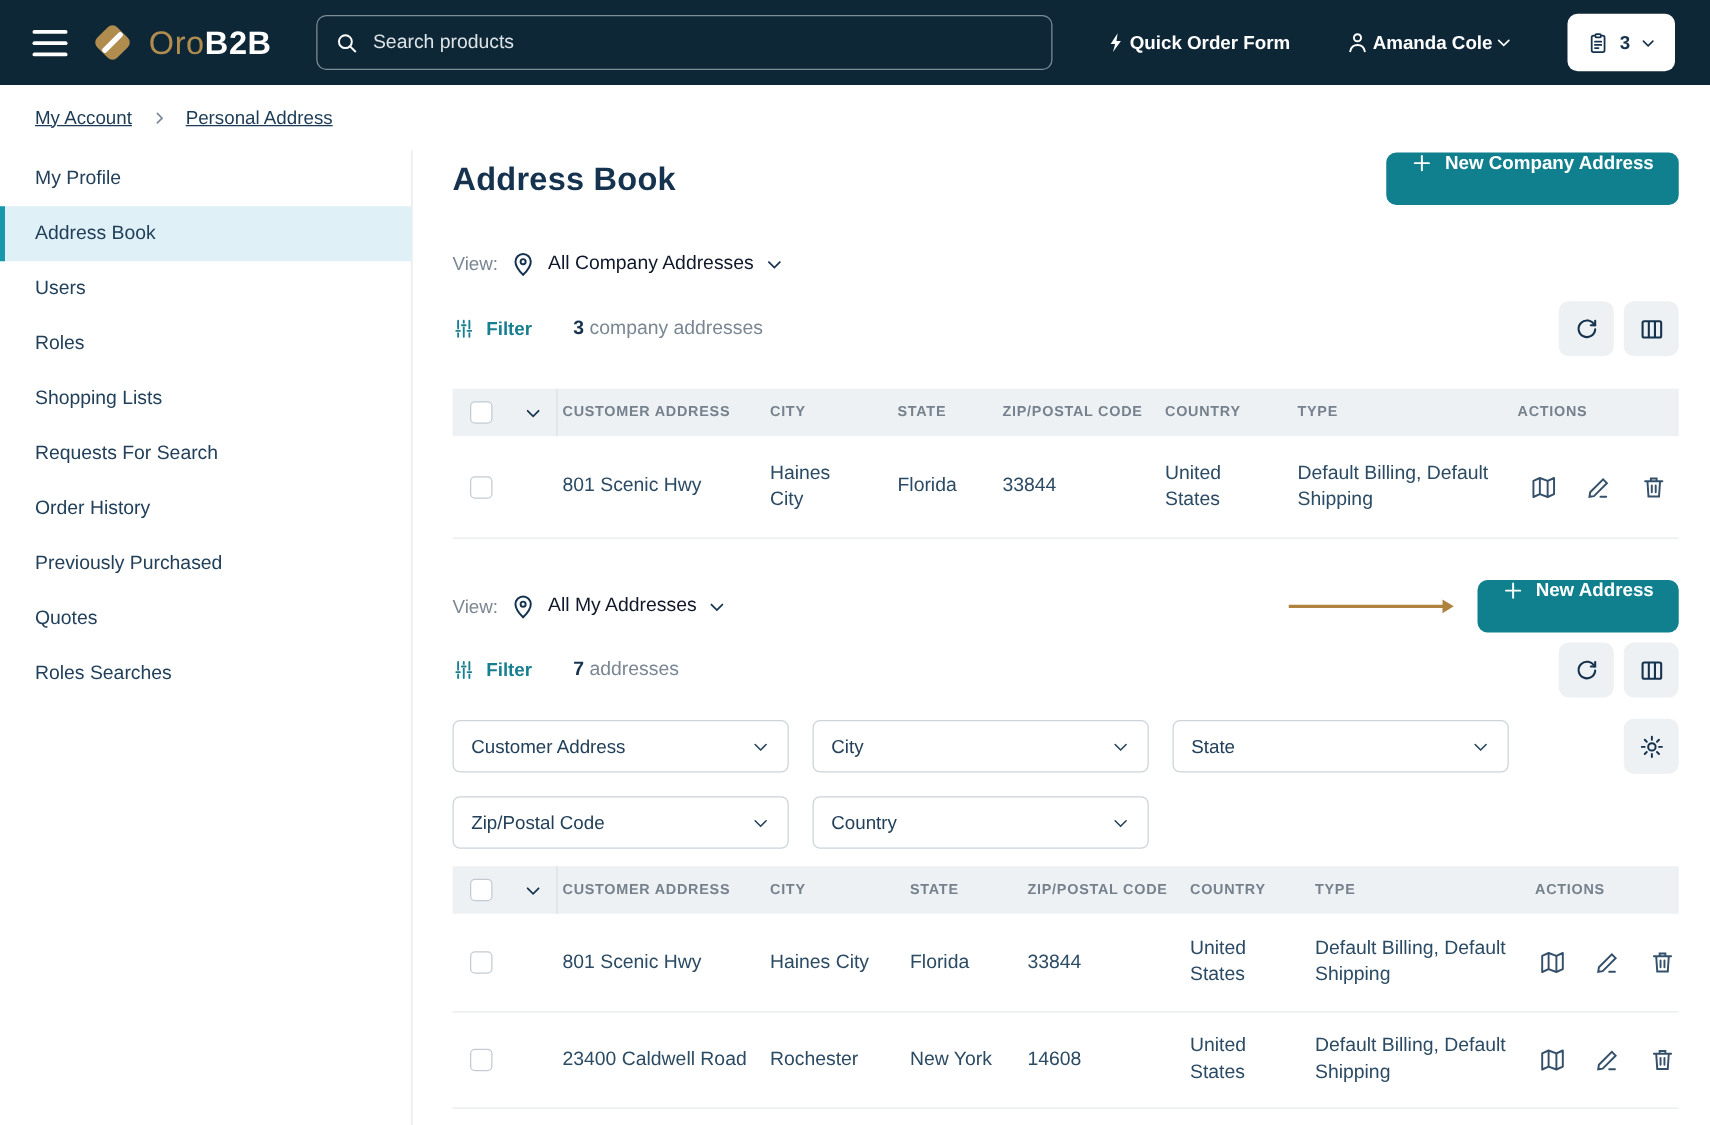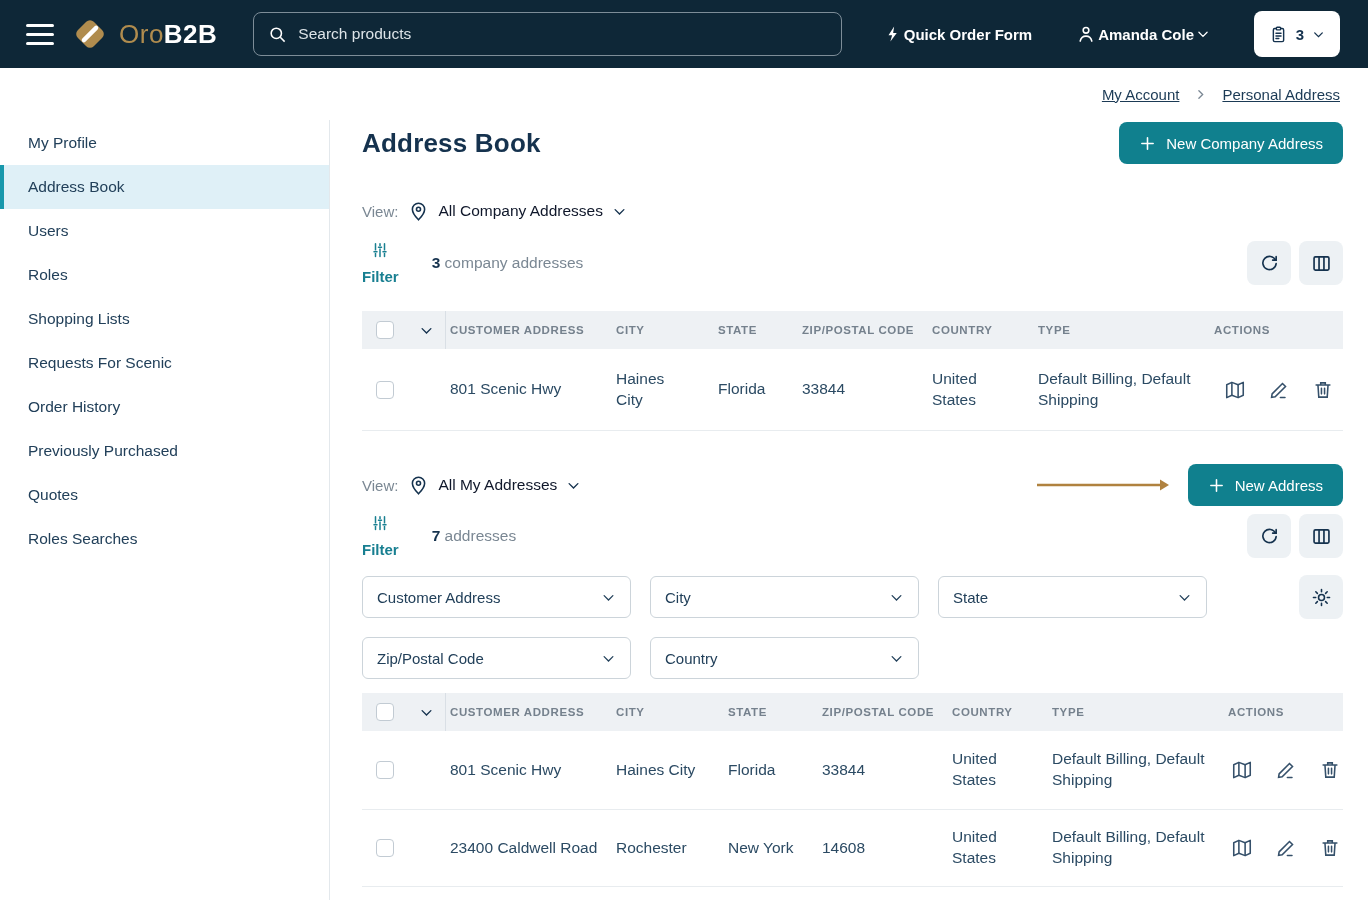--- a/index.html
+++ b/index.html
@@ -18,51 +18,51 @@
     display:flex; align-items:center; padding:0 14px; background:transparent; }
   .searchbox input { flex:1; background:transparent; border:none; outline:none; color:#fde047;
     font-size:15.5px; margin-left:11px; font-family:"Liberation Sans", sans-serif; }
   .searchbox input::placeholder { color:#dde4e8; opacity:1; }
   .nav-right { margin-left:auto; display:flex; align-items:center; gap:44px; }
   .nav-link { display:flex; align-items:center; gap:2px; color:#fff; font-weight:700; font-size:15px; cursor:pointer; }
   .cart-btn { background:#fff; border-radius:8px; height:46px; width:86px; display:flex; align-items:center;
     justify-content:center; gap:8px; cursor:pointer; color:#15324e; font-weight:700; font-size:15px; }
 
   
-  .breadcrumb { height:52px; display:flex; align-items:center; padding:0 28px; gap:15px;justify-content:flex-end; }
+  .breadcrumb { height:52px; display:flex; align-items:center; padding:0 28px; gap:15px; }
   .breadcrumb a { color:#1b3a55; font-size:15px; text-decoration:underline; cursor:pointer; }
 
   
   .layout { display:flex; height:780px; }
   .sidebar { width:330px; border-right:1px solid #e3e8ec; flex-shrink:0; padding-top:1px; }
   .side-item { height:44px; display:flex; align-items:center; padding-left:28px; font-size:15.5px;
     color:#22405a; cursor:pointer; position:relative; }
   .side-item.active { background:#dff0f7; }
   .side-item.active::before { content:""; position:absolute; left:0; top:0; bottom:0; width:4px; background:#1898ac; }
 
   .main { flex:1; padding:2px 27px 0 32px; }
 
   
   .page-head { display:flex; align-items:center; justify-content:space-between; }
   .page-title { font-size:26px; font-weight:700; color:#15324e; letter-spacing:.2px; }
   .btn-teal { background:#10808e; color:#fff; border:none; border-radius:8px; height:42px;
-    display:flex; align-items:center; gap:10px; padding:0 20px; font-size:15px; font-weight:400;
+    display:flex; align-items:flex-start; gap:10px; padding:0 20px; font-size:15px; font-weight:700;
     cursor:pointer; font-family:"Liberation Sans", sans-serif; }
 
   
   .view-row { display:flex; align-items:center; margin-top:34px; height:26px; }
   .view-label { color:#7a8793; font-size:15px; }
   .view-pill { display:flex; align-items:center; gap:9px; margin-left:10px; cursor:pointer; }
   .view-value { color:#0f172a; font-weight:400; font-size:15.5px; }
   .view-row.second { margin-top:32px; height:44px; }
   .annot-arrow { margin-left:auto; margin-right:18px; }
 
   
   .filter-row { display:flex; align-items:center; margin-top:17px; height:44px; }
-  .filter-toggle { display:flex; align-items:center; gap:9px; cursor:pointer;flex-direction:column; }
+  .filter-toggle { display:flex; align-items:center; gap:9px; cursor:pointer; }
   .filter-label { color:#187f91; font-weight:700; font-size:15px; }
   .count-wrap { margin-left:33px; font-size:15.5px; }
   .count-num { color:#15324e; font-weight:700; }
   .count-suffix { color:#7a8793; }
   .icon-btn-group { margin-left:auto; display:flex; gap:8px; }
   .icon-btn { width:44px; height:44px; border-radius:8px; background:#edf1f4; border:none;
     display:flex; align-items:center; justify-content:center; cursor:pointer; }
 
   
   .dd-row { display:flex; margin-top:17px; gap:19px; align-items:center; }
@@ -158,21 +158,21 @@
 </div>
 
 <div class="layout">
 
   <div class="sidebar">
     <div class="side-item">My Profile</div>
     <div class="side-item active">Address Book</div>
     <div class="side-item">Users</div>
     <div class="side-item">Roles</div>
     <div class="side-item">Shopping Lists</div>
-    <div class="side-item">Requests For Scenic</div>
+    <div class="side-item">Requests For Search</div>
     <div class="side-item">Order History</div>
     <div class="side-item">Previously Purchased</div>
     <div class="side-item">Quotes</div>
     <div class="side-item">Roles Searches</div>
   </div>
 
   <div class="main">
     <div class="page-head">
       <div class="page-title">Address Book</div>
       <button class="btn-teal">

